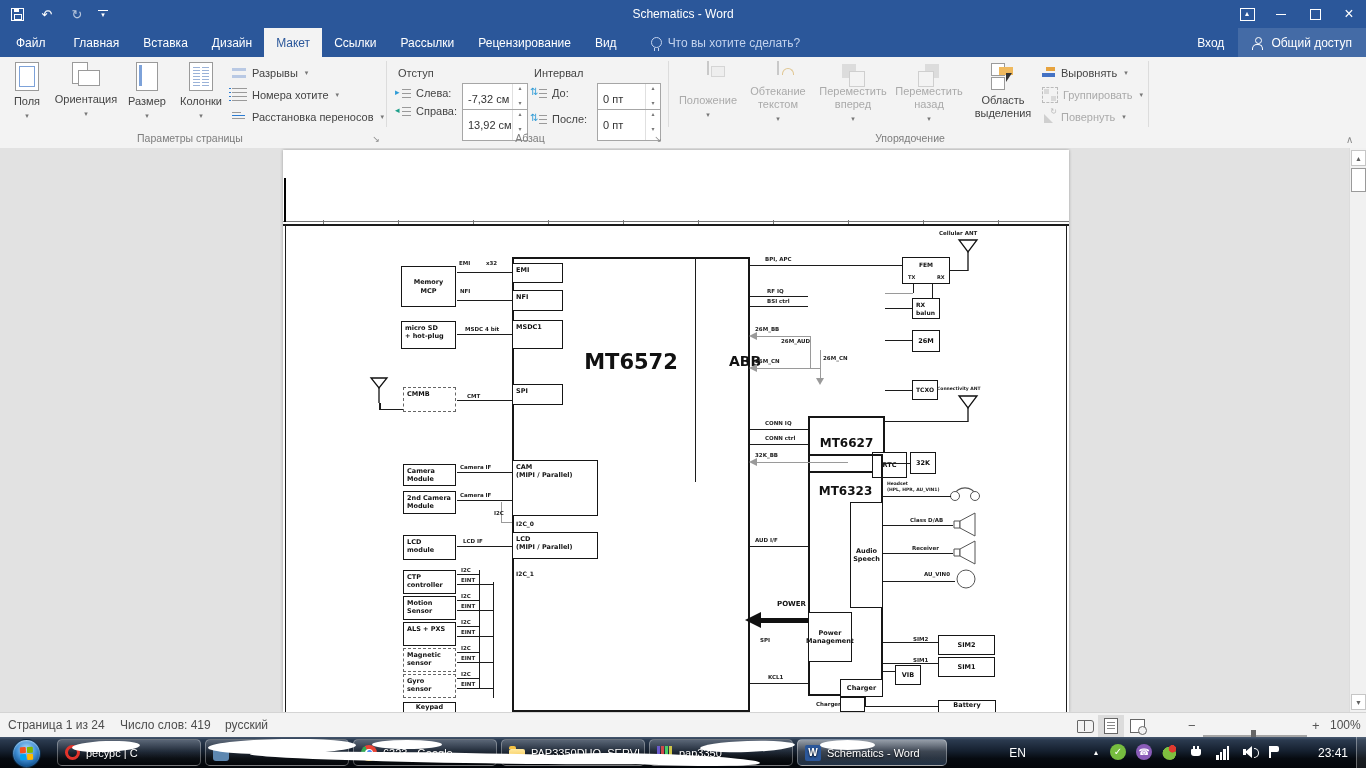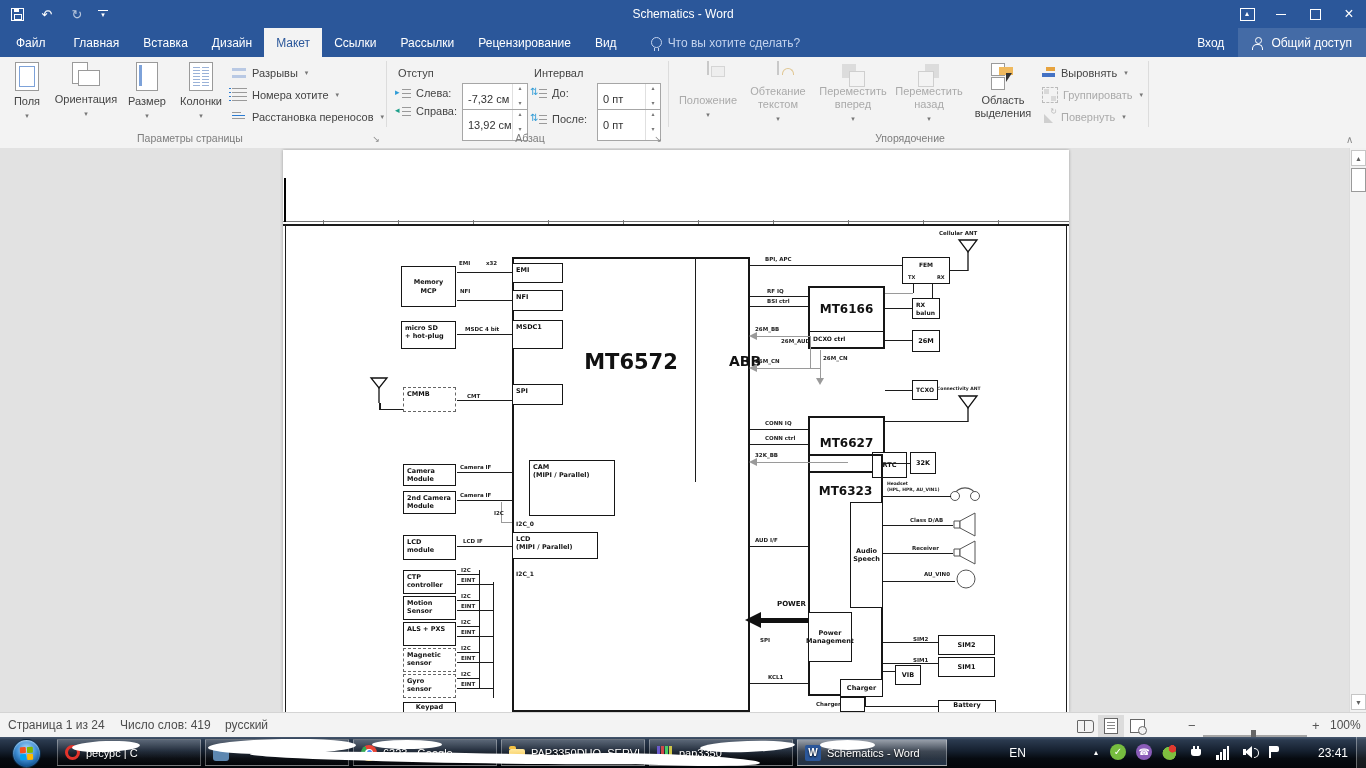--- a/index.html
+++ b/index.html
@@ -141,21 +141,21 @@
   .zminus:after{content:"−";font-size:13px;color:#555;}
   .zplus:after{content:"+";font-size:13px;color:#555;}
   
   .taskbar{position:absolute;left:0;top:737px;width:1366px;height:31px;
      background:linear-gradient(#46586f 0%,#2b3a4f 10%,#15202f 45%,#060a10 70%,#03060a 100%);}
   .orb{position:absolute;left:12px;top:2px;width:27px;height:27px;border-radius:50%;
      background:radial-gradient(circle at 50% 35%,#b9e0ff 0%,#3f8fd6 45%,#0c4a85 80%,#062c52 100%);
      border:1px solid rgba(0,0,0,.6);box-shadow:inset 0 1px 2px rgba(255,255,255,.6);}
   .flag{position:absolute;left:7px;top:7px;width:13px;height:13px;display:grid;grid-template-columns:6px 6px;grid-template-rows:6px 6px;gap:1px;transform:rotate(-2deg);}
   .flag i{border-radius:1px;}
-  .tbtn{position:absolute;top:2px;height:27px;width:144px;border:1px solid rgba(255,255,255,.32);border-radius:0;
+  .tbtn{position:absolute;top:2px;height:27px;width:144px;border:1px solid rgba(255,255,255,.32);border-radius:5px;
      background:linear-gradient(rgba(255,255,255,.22),rgba(255,255,255,.06) 45%,rgba(0,0,0,.25));
      display:flex;align-items:center;gap:6px;padding:0 7px;box-sizing:border-box;overflow:hidden;
      color:#fff;font-size:11px;white-space:nowrap;text-shadow:0 1px 2px #000;}
   .tbtn.on{background:linear-gradient(rgba(255,255,255,.5),rgba(255,255,255,.18) 45%,rgba(90,130,180,.35));}
   .tico{width:16px;height:16px;flex:none;position:relative;}
   .opera{border:3px solid #e2332b;border-radius:50%;width:10px;height:10px;box-sizing:content-box;width:9px;height:9px;}
   .mystery{background:#5d87b0;border-radius:3px;}
   .chrome{border-radius:50%;background:conic-gradient(from -30deg,#ea4335 0 120deg,#fbbc05 0 240deg,#34a853 0 360deg);}
   .chrome:before{content:"";position:absolute;left:4px;top:4px;width:8px;height:8px;background:#fff;border-radius:50%;}
   .chrome:after{content:"";position:absolute;left:5.5px;top:5.5px;width:5px;height:5px;background:#4285f4;border-radius:50%;}
@@ -387,21 +387,21 @@
 
       <div class="blk b2 raw" style="left:229px;top:107px;width:238px;height:455px;background:transparent;"></div>
       <div class="lbl" style="left:298px;top:199px;width:100px;text-align:center;font-size:21px;">MT6572</div>
       <i class="wv" style="left:412px;top:107px;height:225px;"></i>
       <div class="lbl" style="left:435px;top:203px;width:54px;text-align:center;font-size:14px;">ABB</div>
 
       <div class="blk tl" style="left:229px;top:113px;width:51px;height:20px;">EMI</div>
       <div class="blk tl" style="left:229px;top:140px;width:51px;height:21px;">NFI</div>
       <div class="blk tl" style="left:229px;top:170px;width:51px;height:29px;">MSDC1</div>
       <div class="blk tl" style="left:229px;top:234px;width:51px;height:21px;">SPI</div>
-      <div class="blk tl" style="left:229px;top:310px;width:86px;height:56px;margin-left:17px;">CAM
+      <div class="blk tl" style="left:229px;top:310px;width:86px;height:56px;">CAM
 (MIPI / Parallel)</div>
       <div class="lbl" style="left:233px;top:370px;">I2C_0</div>
       <div class="blk tl" style="left:229px;top:382px;width:86px;height:27px;">LCD
 (MIPI / Parallel)</div>
       <div class="lbl" style="left:233px;top:420px;">I2C_1</div>
 
       <div class="blk" style="left:118px;top:116px;width:55px;height:41px;">Memory
 MCP</div>
       <div class="blk tl" style="left:118px;top:171px;width:55px;height:28px;">micro SD
 + hot-plug</div>
@@ -477,26 +477,20 @@
         <span class="lbl t5" style="left:34px;top:16px;font-size:5px;">RX</span>
       </div>
       <div class="lbl t5" style="left:656px;top:80px;">Cellular ANT</div>
       <svg style="position:absolute;left:674px;top:88px;" width="22" height="33">
         <path d="M2 2 H20 L11 14 Z" fill="#fff" stroke="#111" stroke-width="1.3"></path>
         <line x1="11" y1="14" x2="11" y2="33" stroke="#111" stroke-width="1.3"></line>
       </svg>
       <i class="w" style="left:667px;top:120px;width:18px;"></i>
       <i class="w" style="left:467px;top:115px;width:152px;"></i>
 
-      <div class="blk b2 raw" style="left:525px;top:136px;width:77px;height:63px;">
-        <span class="lbl" style="left:0;top:14px;width:100%;text-align:center;font-size:12px;">MT6166</span>
-        <span style="position:absolute;left:0;right:0;bottom:0;height:15px;border-top:1px solid #111;">
-          <span class="lbl" style="left:3px;top:3px;">DCXO ctrl</span>
-        </span>
-      </div>
       <div class="blk tl" style="left:629px;top:148px;width:28px;height:21px;font-size:6px;">RX
 balun</div>
       <div class="blk" style="left:629px;top:180px;width:28px;height:22px;">26M</div>
       <i class="wv" style="left:630px;top:134px;height:9px;"></i>
       <i class="w wg" style="left:602px;top:143px;width:28px;"></i>
       <i class="wv" style="left:649px;top:134px;height:14px;"></i>
       <i class="w" style="left:602px;top:158px;width:27px;"></i>
       <i class="w" style="left:602px;top:190px;width:27px;"></i>
 
       <div class="blk b2 raw" style="left:525px;top:234px;width:77px;height:57px;margin-top:32px;">

